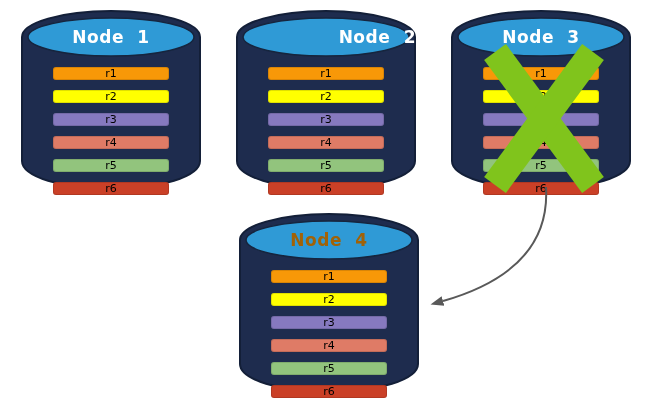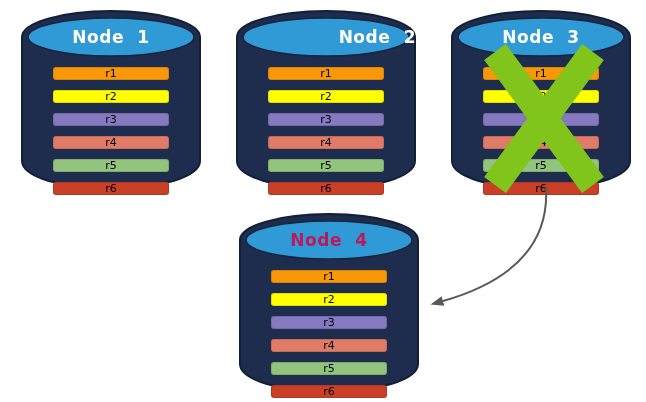--- a/index.html
+++ b/index.html
@@ -81,21 +81,21 @@
       <line x1="16" y1="8" x2="114" y2="141" stroke="#80C41C"></line>
       <line x1="114" y1="8" x2="16" y2="141" stroke="#80C41C"></line>
     </svg>
   </div>
 
   <div class="node" style="left:239px;top:209px">
     <svg class="cyl" viewBox="0 0 180 184">
       <path class="cyl-body" d="M1,31 L1,155 A89,28 0 0 0 179,155 L179,31 A89,26 0 0 0 1,31 Z" fill="#1E2C4E"></path>
       <ellipse class="cyl-top" cx="90" cy="31" rx="83" ry="19" fill="#2F9AD6"></ellipse>
     </svg>
-    <div class="node-title" style="color: #be185d;">Node 4</div>
+    <div class="node-title" style="color: #a16207;">Node 4</div>
     <div class="bars">
       <div class="bar" style="background: rgb(248, 152, 8); color: rgb(0, 0, 0);">r1</div>
       <div class="bar" style="background: rgb(255, 255, 0); color: rgb(0, 0, 0);">r2</div>
       <div class="bar" style="background: rgb(134, 121, 191); color: rgb(0, 0, 0);">r3</div>
       <div class="bar" style="background: rgb(223, 123, 102); color: rgb(0, 0, 0);">r4</div>
       <div class="bar" style="background: rgb(146, 196, 125); color: rgb(0, 0, 0);">r5</div>
       <div class="bar" style="background: rgb(202, 64, 39); color: rgb(0, 0, 0);">r6</div>
     </div>
   </div>
 

